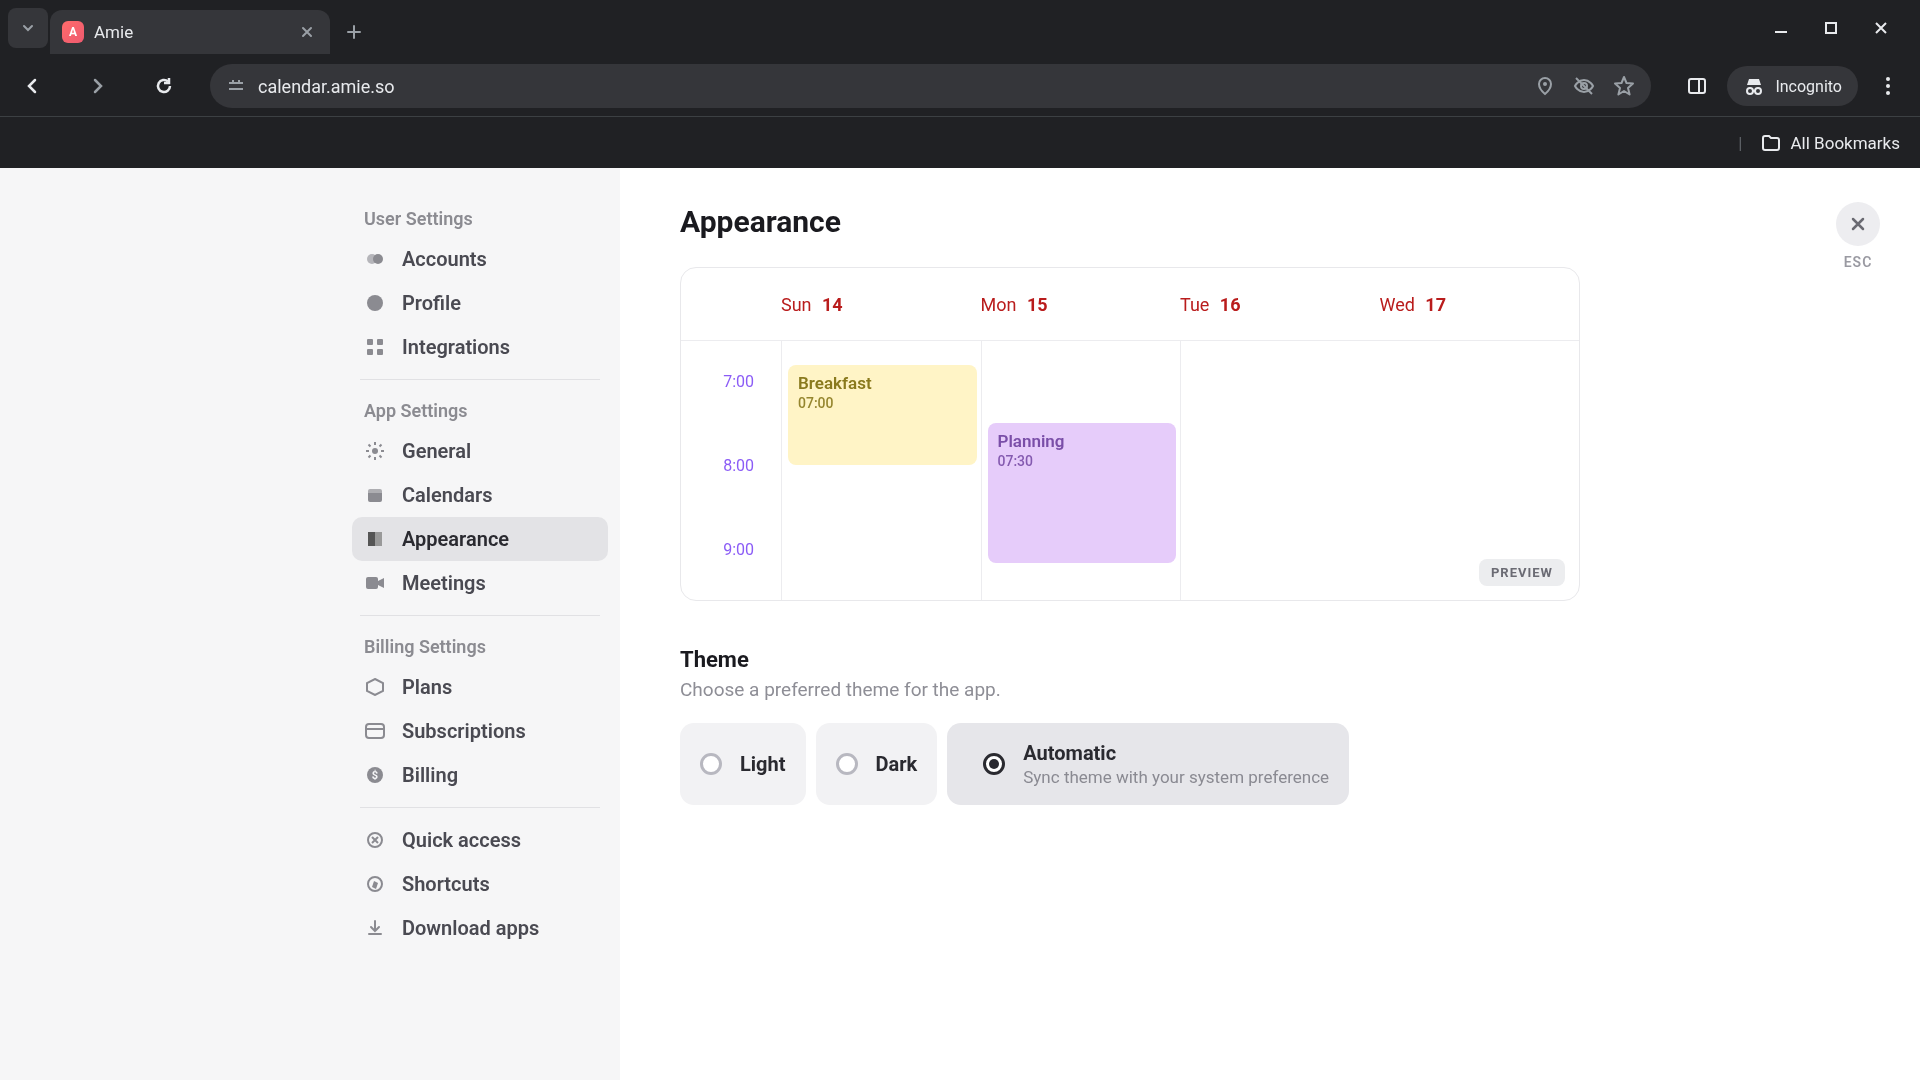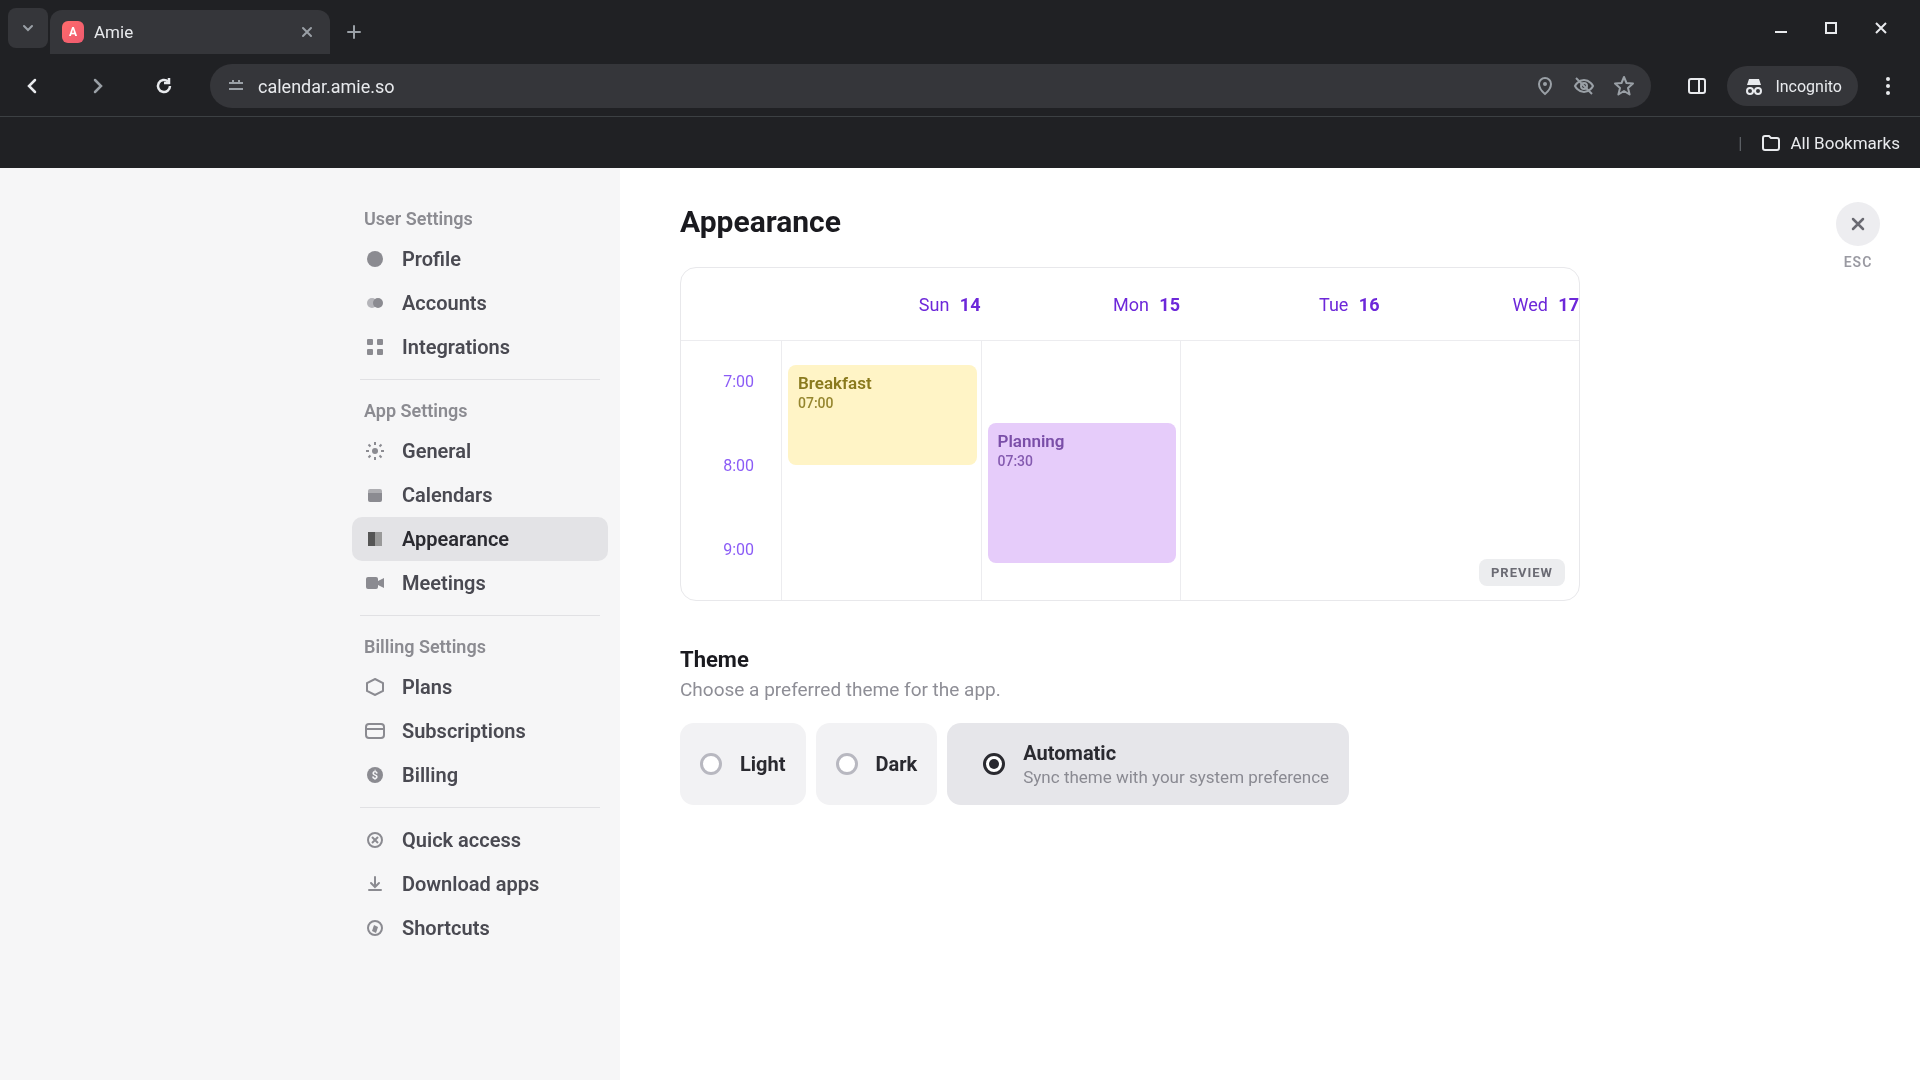--- a/index.html
+++ b/index.html
@@ -45,21 +45,21 @@
 
     .main { flex:1; background:#fff; padding: 36px 40px 0 60px; position:relative; overflow:hidden;}
     .page-title { font-size:30px; font-weight:700; color:#1a1a1f; margin-bottom:28px;}
 
     .close-area { position:absolute; top:34px; right:40px; display:flex; flex-direction:column; align-items:center; gap:8px;}
     .close-btn { width:44px; height:44px; border-radius:50%; background:#ededf0; display:flex; align-items:center; justify-content:center; color:#6a6a72; cursor:pointer;}
     .esc-label { font-size:14px; color:#9a9aa2; letter-spacing:1px; font-weight:600;}
 
     .preview-card { width: 900px; border:1px solid #e8e8eb; border-radius:16px; position:relative; background:#fff; overflow:hidden; margin-bottom: 46px;}
     .day-headers { display:grid; grid-template-columns: 100px repeat(4, 1fr); height: 72px; align-items:center;}
-    .day-header { text-align:right; color:#6d28d9; font-size:18px; }
+    .day-header { text-align:left; color:#b91c1c; font-size:18px; }
     .day-header .num { font-weight:700; margin-left:6px;}
     .grid-body { position:relative; height: 260px; display:grid; grid-template-columns: 100px repeat(4, 1fr); border-top:1px solid #ececef;}
     .time-col { position:relative; }
     .time-label { position:absolute; right:27px; color:#8b5cf6; font-size:16px; transform:translateY(-50%); }
     .day-col { border-left:1px solid #ececef; position:relative;}
     .event { position:absolute; left:6px; right:4px; border-radius:8px; padding:8px 10px; font-size:17px; font-weight:600; overflow:hidden;}
     .event .time { display:block; font-size:14px; font-weight:500; opacity:.9; margin-top:2px;}
     .ev-yellow { background:#fff4c6; color:#8a7a1e; }
     .ev-purple { background:#e6ccfa; color:#7a4ea8; }
     .ev-pink   { background:#ffd3e5; color:#b84c85; }
@@ -210,33 +210,33 @@
 
 <div class="app">
   <div class="sidebar-spacer"></div>
 
   <div class="sidebar" id="sidebar">
       <div class="sidebar-section">
         <div class="section-label">User Settings</div>
         <div class="side-item">
           <span class="side-icon">
             <svg width="20" height="20" viewBox="0 0 20 20">
-              <circle cx="10" cy="10" r="8" fill="currentColor"></circle>
-            </svg>
-          </span>
-          <span>Profile</span>
-        </div>
-        <div class="side-item">
-          <span class="side-icon">
-            <svg width="20" height="20" viewBox="0 0 20 20">
               <circle cx="7" cy="10" r="5" fill="currentColor" opacity=".6"></circle>
               <circle cx="13" cy="10" r="5" fill="currentColor"></circle>
             </svg>
           </span>
           <span>Accounts</span>
+        </div>
+        <div class="side-item">
+          <span class="side-icon">
+            <svg width="20" height="20" viewBox="0 0 20 20">
+              <circle cx="10" cy="10" r="8" fill="currentColor"></circle>
+            </svg>
+          </span>
+          <span>Profile</span>
         </div>
         <div class="side-item">
           <span class="side-icon">
             <svg width="18" height="18" viewBox="0 0 18 18">
               <rect x="1" y="1" width="6" height="6" rx="1" fill="currentColor"></rect>
               <rect x="11" y="1" width="6" height="6" rx="1" fill="currentColor"></rect>
               <rect x="1" y="11" width="6" height="6" rx="1" fill="currentColor"></rect>
               <rect x="11" y="11" width="6" height="6" rx="1" fill="currentColor"></rect>
             </svg>
           </span>
@@ -320,33 +320,33 @@
             <svg width="18" height="18" viewBox="0 0 18 18">
               <circle cx="9" cy="9" r="7" stroke="currentColor" stroke-width="2" fill="none"></circle>
               <path d="M6 6l6 6M12 6l-6 6" stroke="currentColor" stroke-width="2"></path>
             </svg>
           </span>
           <span>Quick access</span>
         </div>
         <div class="side-item">
           <span class="side-icon">
             <svg width="18" height="18" viewBox="0 0 18 18">
-              <path d="M9 2v10M5 8l4 4 4-4M3 15h12" stroke="currentColor" stroke-width="2" fill="none" stroke-linecap="round"></path>
-            </svg>
-          </span>
-          <span>Download apps</span>
-        </div>
-        <div class="side-item">
-          <span class="side-icon">
-            <svg width="18" height="18" viewBox="0 0 18 18">
               <circle cx="9" cy="9" r="7" stroke="currentColor" stroke-width="2" fill="none"></circle>
               <path d="M6 12l2-6 4 2-2 6z" fill="currentColor"></path>
             </svg>
           </span>
           <span>Shortcuts</span>
+        </div>
+        <div class="side-item">
+          <span class="side-icon">
+            <svg width="18" height="18" viewBox="0 0 18 18">
+              <path d="M9 2v10M5 8l4 4 4-4M3 15h12" stroke="currentColor" stroke-width="2" fill="none" stroke-linecap="round"></path>
+            </svg>
+          </span>
+          <span>Download apps</span>
         </div>
       </div>
     </div>
 
   <div class="main">
     <div class="close-area">
       <div class="close-btn">
         <svg width="18" height="18" viewBox="0 0 18 18">
             <path d="M4 4l10 10M14 4L4 14" stroke="currentColor" stroke-width="2.5" stroke-linecap="round"></path>
           </svg>

